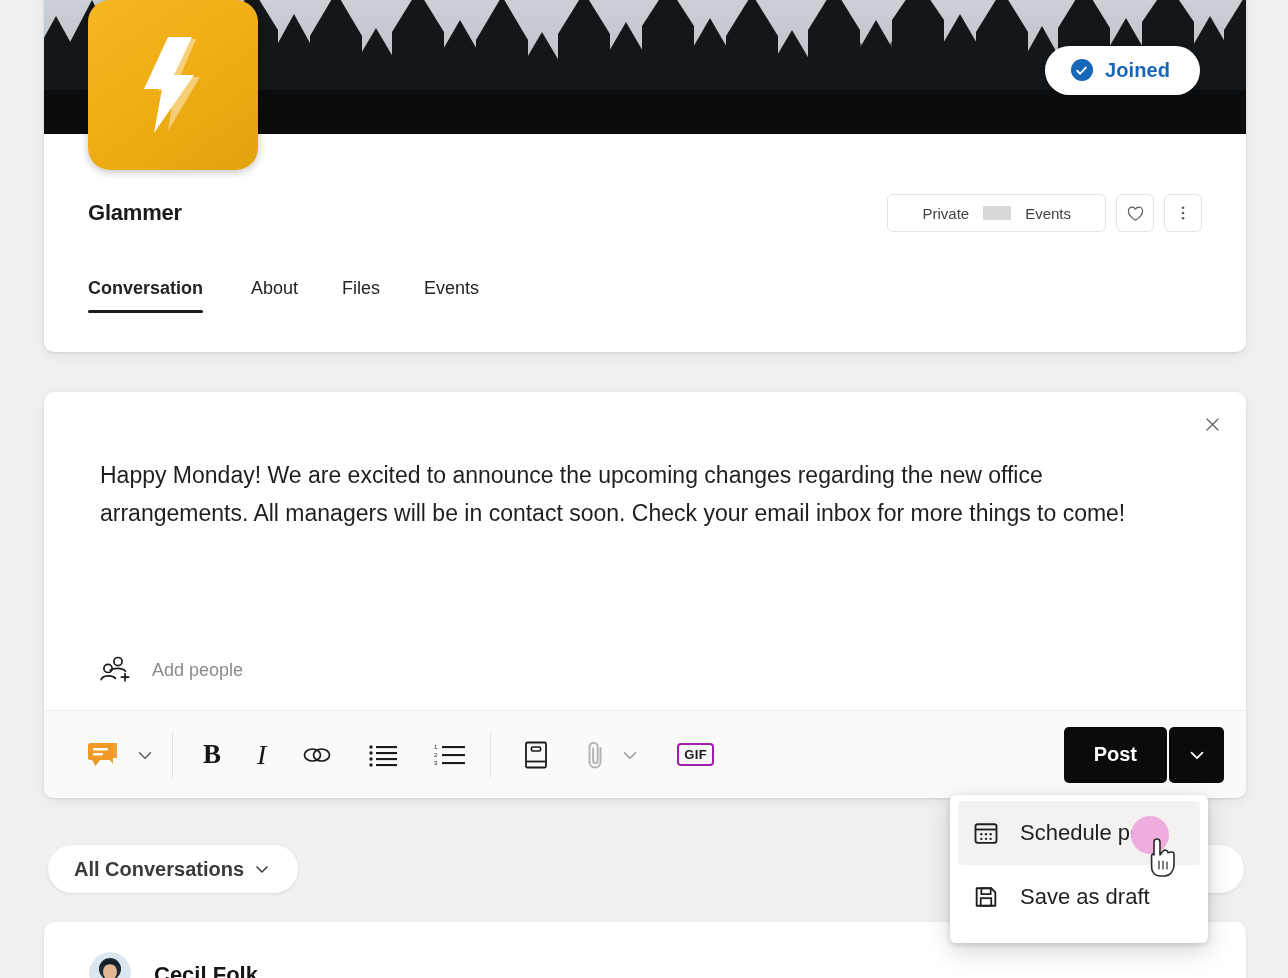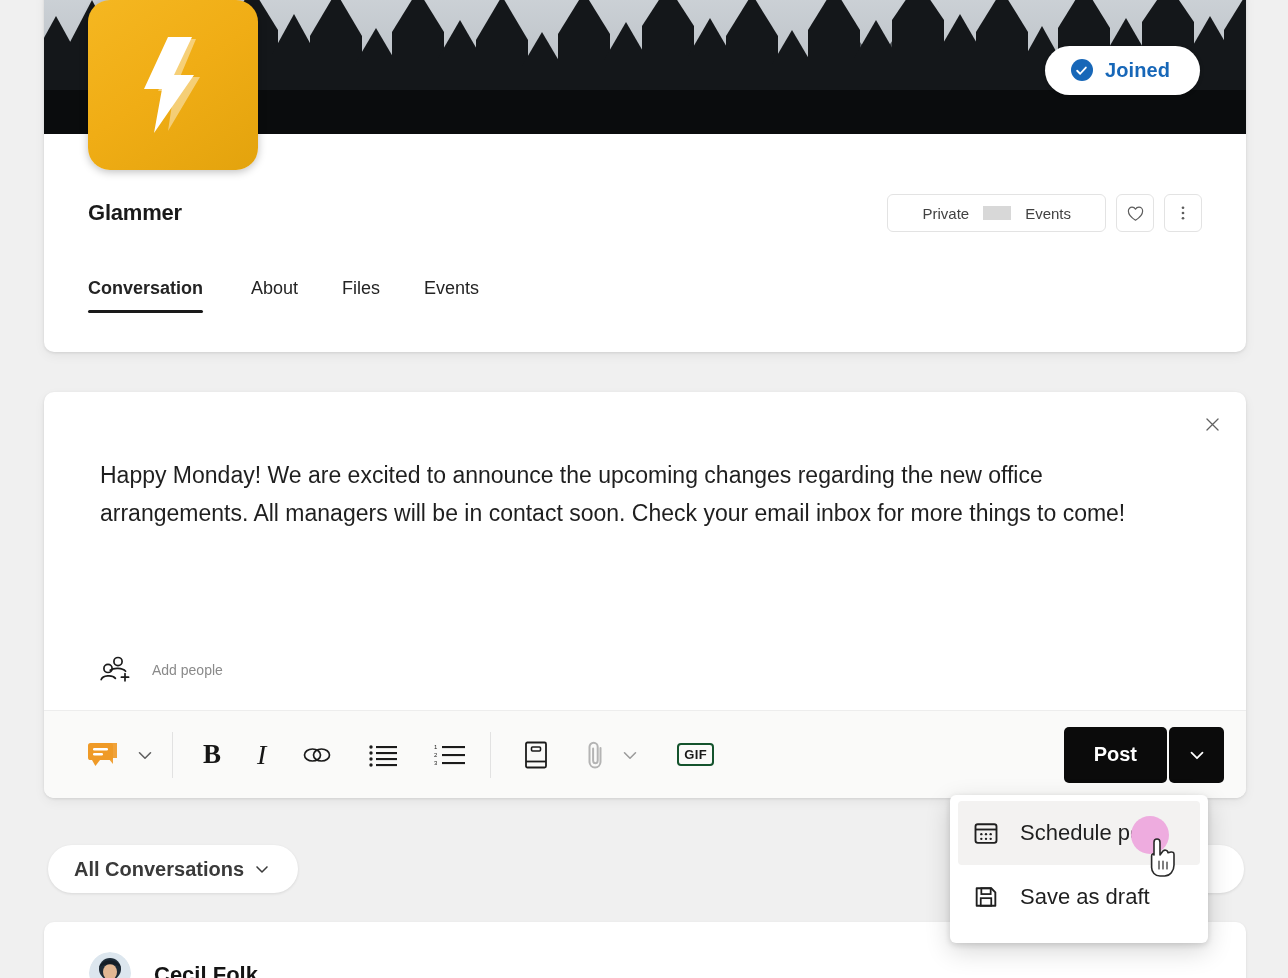--- a/index.html
+++ b/index.html
@@ -91,34 +91,34 @@
     display: flex; align-items: center; justify-content: center; cursor: pointer;
   }
   .msg-body {
     position: absolute; left: 56px; right: 80px; top: 64px;
     font-size: 23px; line-height: 38px; color: #1f1f1f;
   }
   .add-people {
     position: absolute; left: 56px; top: 264px;
     display: flex; align-items: center; gap: 22px; cursor: text;
   }
-  .add-people-text { font-size: 14px; color: #8a8a8a; }
+  .add-people-text { font-size: 18px; color: #8a8a8a; }
 
   .toolbar {
     position: absolute; left: 0; right: 0; bottom: 0; height: 88px;
     background: #fafaf9; border-top: 1px solid #ededed;
     display: flex; align-items: center; padding: 0 22px 0 42px;
   }
   .tool { display: flex; align-items: center; justify-content: center; cursor: pointer; }
   .tool-gap { width: 36px; }
   .t-div { width: 1px; height: 46px; background: #e2e2e2; margin: 0 16px; }
   .bold-glyph { font-size: 27px; font-weight: 700; color: #161616; font-family: "Liberation Serif", serif; }
   .ital-glyph { font-size: 28px; font-style: italic; color: #161616; font-family: "Liberation Serif", serif; }
   .gif-box {
-    border: 2px solid #14532d; border-radius: 4px; padding: 2px 5px;
+    border: 2px solid #a21caf; border-radius: 4px; padding: 2px 5px;
     font-size: 13px; font-weight: 700; color: #1a1a1a; letter-spacing: .3px;
   }
   .post-group { margin-left: auto; display: flex; align-items: center; gap: 2px; padding-left: 8px; }
   .post-btn {
     background: #0b0b0b; color: #fff; border: none; border-radius: 5px;
     height: 56px; padding: 0 30px; font-size: 20px; font-weight: 600; cursor: pointer;
     font-family: "Liberation Sans", sans-serif;
   }
   .post-caret {
     background: #0b0b0b; border: none; border-radius: 5px;

